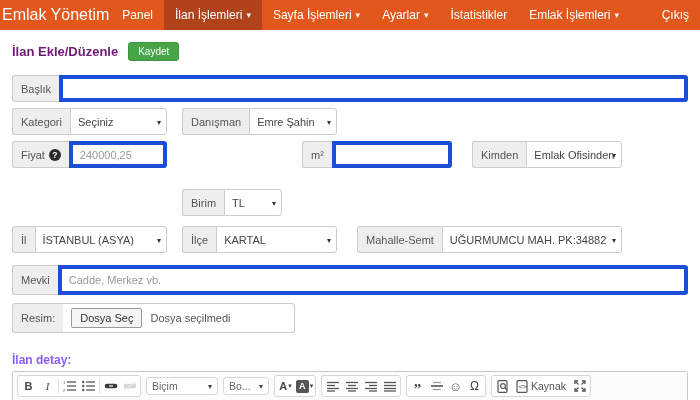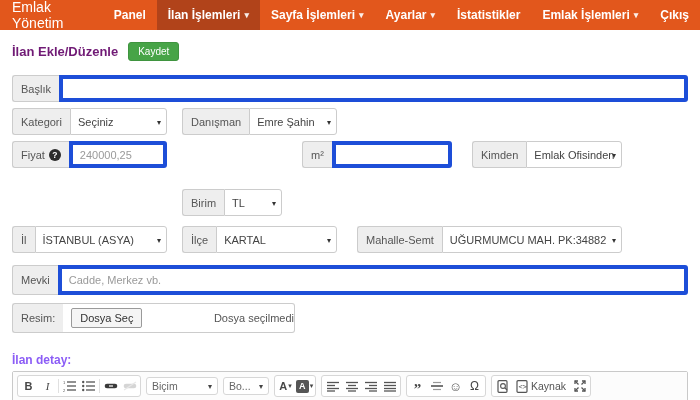--- a/index.html
+++ b/index.html
@@ -1,22 +1,22 @@
 <!DOCTYPE html>
 <html><head>
 <meta charset="utf-8">
 <style>
   * { margin:0; padding:0; box-sizing:border-box; }
   html,body { width:700px; height:400px; overflow:hidden; background:#fff;
     font-family:"Liberation Sans", sans-serif; color:#444; }
 
   
   .navbar { height:30px; background:#e2571c; display:flex; align-items:stretch; color:#fff; font-size:12px; }
-  .nav-brand { display:flex; align-items:center; padding:0 12px; font-size:14px; cursor:pointer; }
-  .nav-item { display:flex; align-items:center; padding:11px 11px; cursor:pointer; white-space:nowrap;font-weight:bold; }
+  .nav-brand { display:flex; align-items:center; padding:0 2px; font-size:16px; cursor:pointer; }
+  .nav-item { display:flex; align-items:center; padding:11px 11px; cursor:pointer; white-space:nowrap; }
   .nav-item.active { background:#b1431a; }
   .nav-caret::after { content:"▾"; font-size:9px; margin-left:4px; opacity:.9; }
   .nav-spacer { flex:1; }
 
   
   .page-header { padding:12px 12px 10px; display:flex; align-items:center; gap:10px; }
   .page-title { font-size:13px; font-weight:700; color:#701a75; }
   .btn-save { background:#47a447; border:1px solid #3f943f; color:#fff; font-size:10px;
     padding:3px 9px; border-radius:3px; cursor:pointer; }
 
@@ -35,21 +35,21 @@
   .sel::after { content:"▾"; position:absolute; right:5px; top:50%; transform:translateY(-50%);
     font-size:8px; color:#333; }
   .help-icon { width:12px; height:12px; border-radius:50%; background:#2b2b2b; color:#fff;
     font-size:8.5px; font-weight:bold; display:inline-flex; align-items:center; justify-content:center; }
   .w155 { width:155px; } .w100 { width:100px;margin-top:48px; } .w150 { width:150px; } .w265 { width:265px; } .w325 { width:283px; }
   .gap15 { margin-left:15px; } .gap20 { margin-left:20px; }
   .full { flex:1; }
   .frow.tall .ig { height:30px; }
 
   
-  .file-wrap { flex:1; display:flex; align-items:center; gap:8px; border:1px solid transparent; padding-left:8px;justify-content:space-between; }
+  .file-wrap { flex:1; display:flex; align-items:center; gap:8px; border:1px solid transparent; padding-left:8px; }
   .file-btn { background:#f5f5f5; border:1px solid #9a9a9a; border-radius:2px; font-size:11px;
     color:#333; padding:3px 8px; cursor:pointer; }
   .file-status { font-size:11px; color:#555; }
 
   
   .detay-label { font-size:12px; font-weight:bold; color:#8b5cf6; padding:10px 12px 4px; }
   .editor { margin:0 12px; border:1px solid #c9c9c9; border-radius:2px; }
   .toolbar { display:flex; align-items:center; gap:5px; padding:3px 4px; background:#fcfcfc;
     border-bottom:1px solid #d1d1d1; flex-wrap:nowrap; }
   .tgroup { display:flex; align-items:center; border:1px solid #d7d7d7; border-radius:3px;

